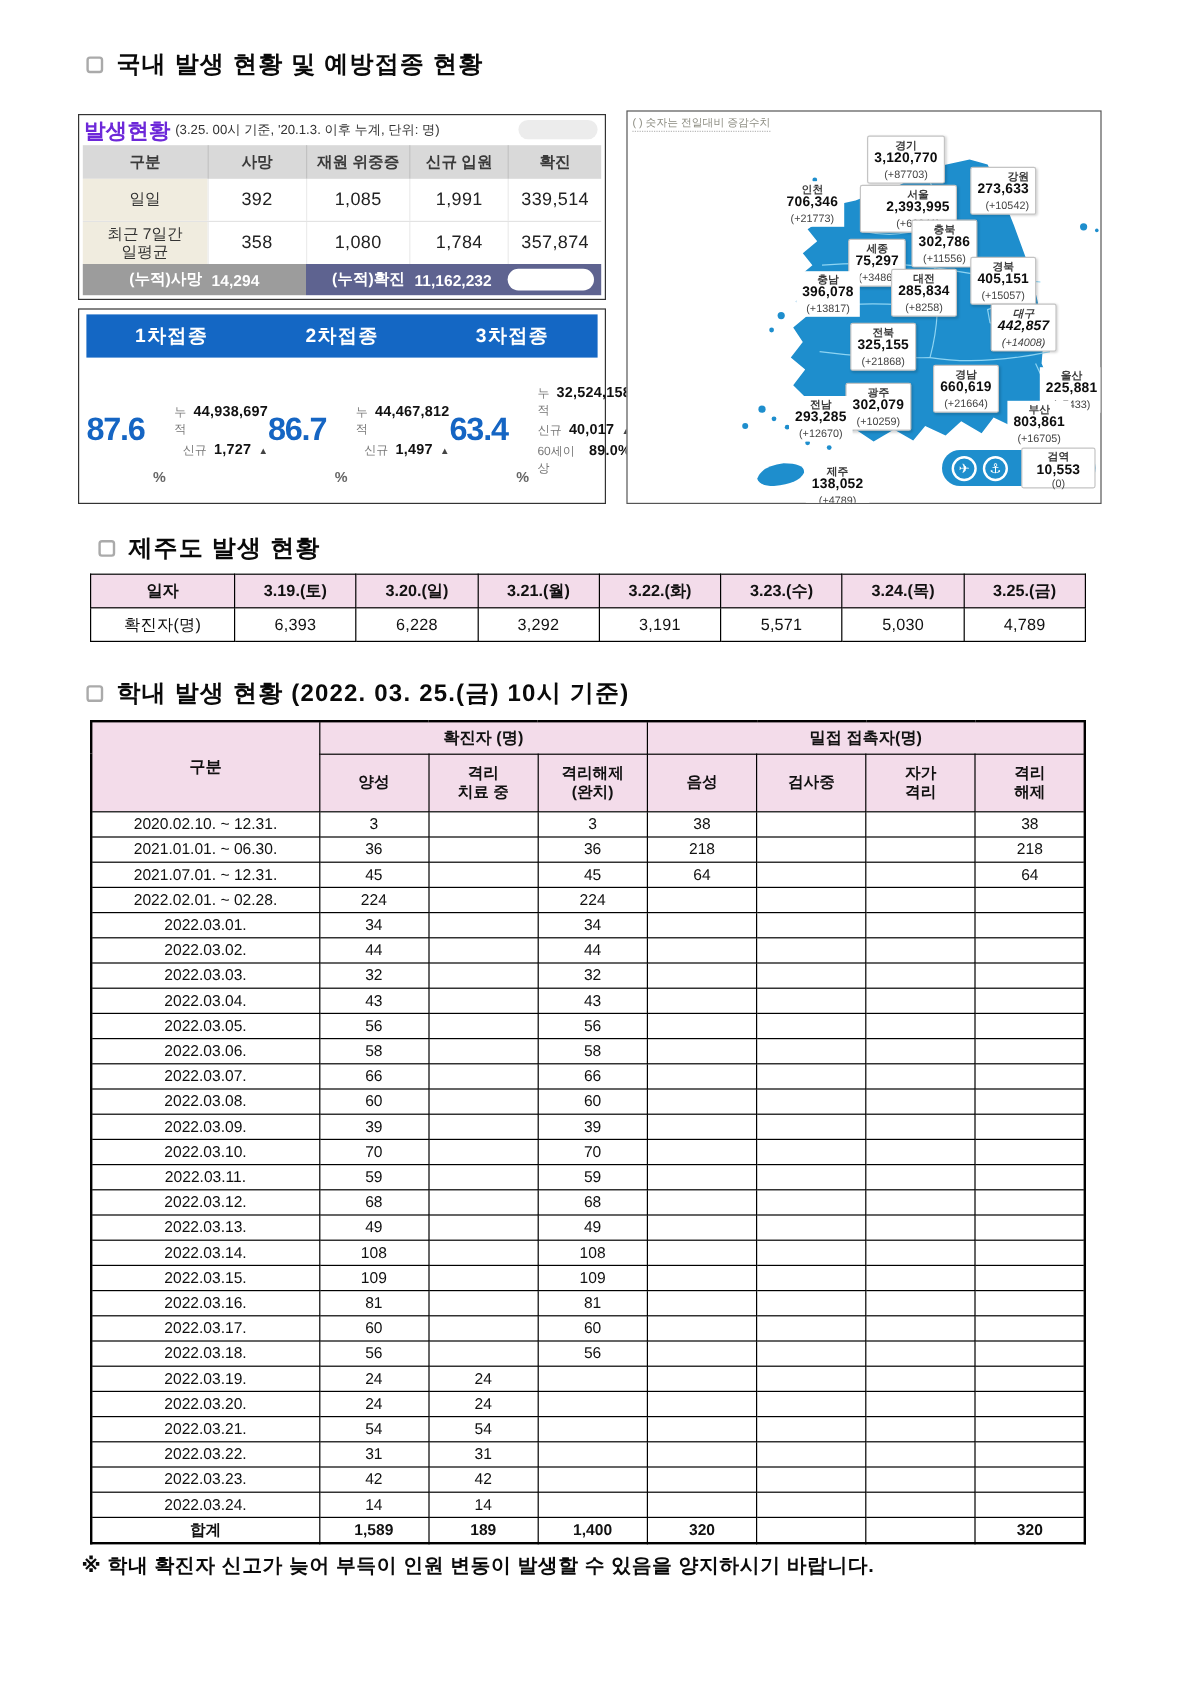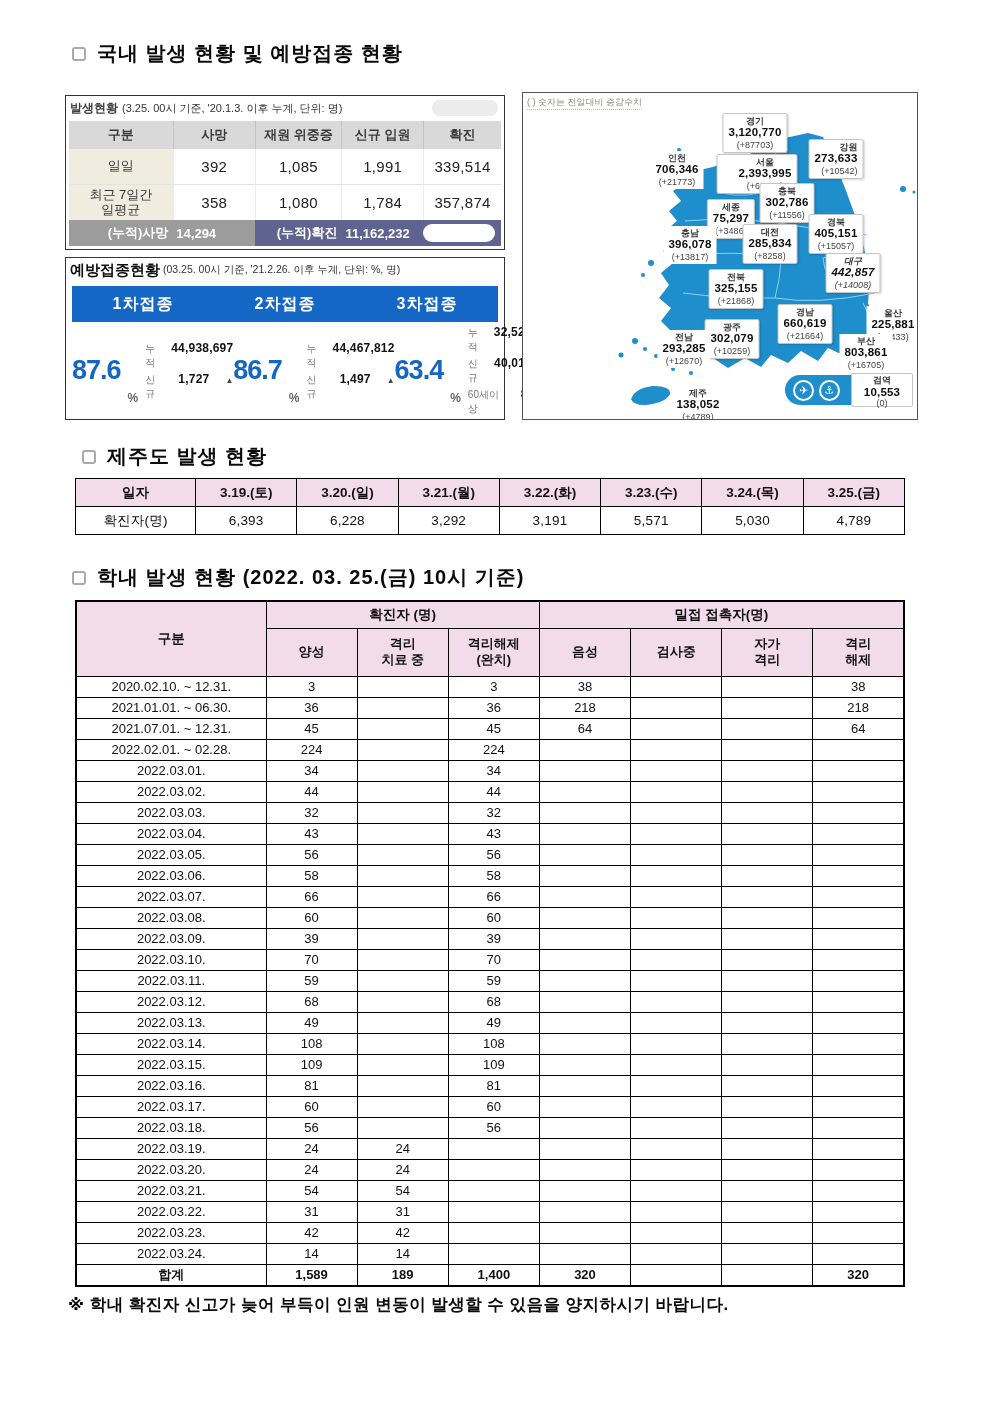--- a/index.html
+++ b/index.html
@@ -6,21 +6,21 @@
   body { background:#fff; font-family:"Liberation Sans","DejaVu Sans",sans-serif; color:#111; }
   .page { position:relative; width:992px; height:1403px; background:#fff; margin:0 auto; overflow:hidden; }
 
   
   .sec-title { position:absolute; display:flex; align-items:center; font-size:20px; font-weight:bold; letter-spacing:1px; color:#0a0a0a; }
   .chk { display:inline-block; width:14px; height:14px; border:2px solid #aaa; border-radius:3px; margin-right:11px; background:#fff; }
 
   
   .occ-panel { position:absolute; left:65px; top:95px; width:440px; height:155px; border:1px solid #333; display:flex; flex-direction:column; background:#fff; }
   .occ-titlebar { position:relative; height:25px; display:flex; align-items:center; padding-left:4px; }
-  .occ-title { font-size:12px; font-weight:bold; color:#404040; }
+  .occ-title { font-size:18px; font-weight:bold; color:#6d28d9; }
   .occ-note { font-size:11px; color:#333; margin-left:4px; }
   .gray-pill { position:absolute; right:6px; top:4px; width:66px; height:16px; background:#ececec; border-radius:8px; }
   .occ-table { flex:1; display:flex; flex-direction:column; padding:0 3px; }
   .occ-hrow { display:flex; height:28px; background:#d9d9d9; }
   .occ-hcell { display:flex; align-items:center; justify-content:center; font-size:13px; font-weight:bold; color:#3a3a3a; border-left:1px solid #c2c2c2; }
   .occ-hcell:first-child { border-left:none; }
   .occ-drow { display:flex; flex:1; border-bottom:1px solid #e3e3e3; }
   .occ-drow:last-of-type { border-bottom:none; }
   .occ-label { display:flex; align-items:center; justify-content:center; background:#f0ecdf; font-size:13px; color:#333; text-align:center; line-height:1.15; }
   .occ-val { display:flex; align-items:center; justify-content:center; font-size:15px; color:#222; border-left:1px solid #ececec; letter-spacing:.3px; }
@@ -35,21 +35,21 @@
   .vacc-titlebar { height:24px; display:flex; align-items:center; padding-left:4px; }
   .vacc-title { font-size:15px; font-weight:bold; }
   .vacc-note { font-size:10.5px; color:#333; margin-left:3px; }
   .vacc-band { display:flex; height:36px; margin:4px 6px 0 6px; background:#1467c4; }
   .band-cell { flex:1; display:flex; align-items:center; justify-content:center; color:#fff; font-size:16px; font-weight:bold; letter-spacing:1px; }
   .vacc-body { flex:1; display:flex; margin:0 6px; }
   .vacc-col { flex:1; display:flex; align-items:center; justify-content:center; gap:7px; }
   .pct { font-size:27px; font-weight:bold; color:#1565c3; letter-spacing:-1px; }
   .pct-unit { font-size:12px; color:#666; font-weight:bold; align-self:flex-end; margin-bottom:14px; }
   .stats { display:flex; flex-direction:column; gap:2px; }
-  .stat-line { display:flex; align-items:baseline; gap:16px; justify-content:flex-end; }
+  .stat-line { display:flex; align-items:baseline; gap:6px; justify-content:flex-end; }
   .stat-label { font-size:10px; color:#777; }
   .stat-value { font-size:12px; font-weight:bold; color:#111; letter-spacing:.2px; }
   .up-tri { font-size:8px; color:#444; }
 
   
   .map-panel { position:absolute; left:522px; top:92px; width:396px; height:328px; border:1px solid #555; background:#fff; overflow:hidden; }
   .map-caption { position:absolute; left:4px; top:3px; font-size:9px; color:#8b8b80; border-bottom:1px dotted #bbb; z-index:5; }
   .map-svg { position:absolute; left:0; top:0; }
   .map-label { position:absolute; transform:translateX(-50%); text-align:center; line-height:1.15; background:#fff; padding:2px 5px; z-index:4; }
   .map-label.boxed { border:1px solid #c4c4c4; border-radius:2px; box-shadow:1px 1px 2px rgba(0,0,0,.15); }
@@ -125,24 +125,20 @@
       </div>
       <div class="cum-conf">
         <span>(누적)확진</span>
         <span>11,162,232</span>
         <span class="white-pill"></span>
       </div>
     </div>
   </div>
 
   <div class="vacc-panel">
-    <div class="vacc-titlebar">
-      <span class="vacc-title">예방접종현황</span>
-      <span class="vacc-note">(03.25. 00시 기준, '21.2.26. 이후 누계, 단위: %, 명)</span>
-    </div>
     <div class="vacc-band" id="vacc-band">
         <div class="band-cell">1차접종</div>
         <div class="band-cell">2차접종</div>
         <div class="band-cell">3차접종</div>
       </div>
     <div class="vacc-body" id="vacc-body">
         <div class="vacc-col">
           <span class="pct">87.6</span>
           <span class="pct-unit">%</span>
           <div class="stats">

